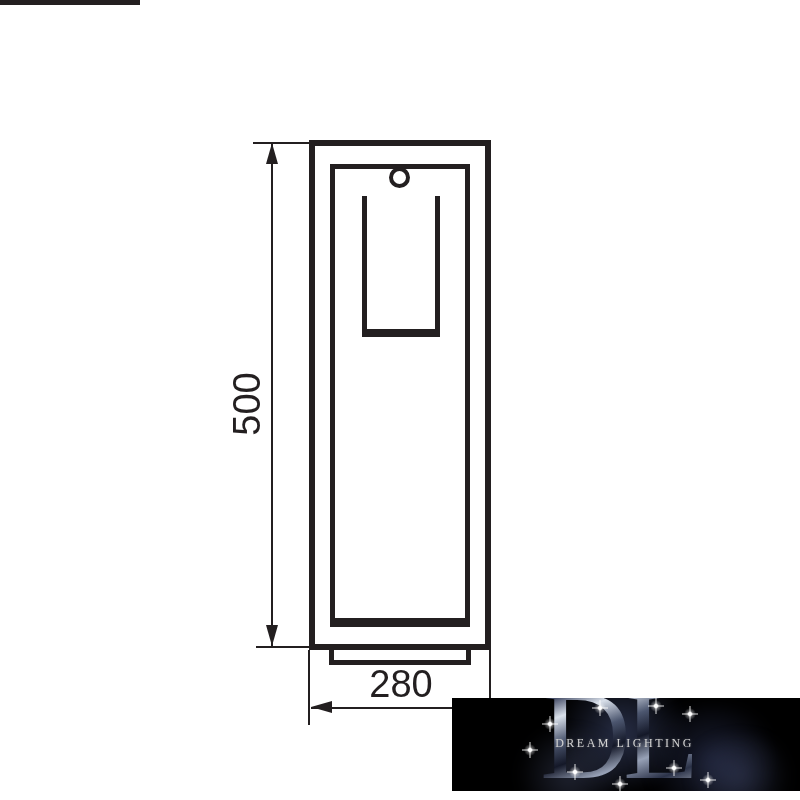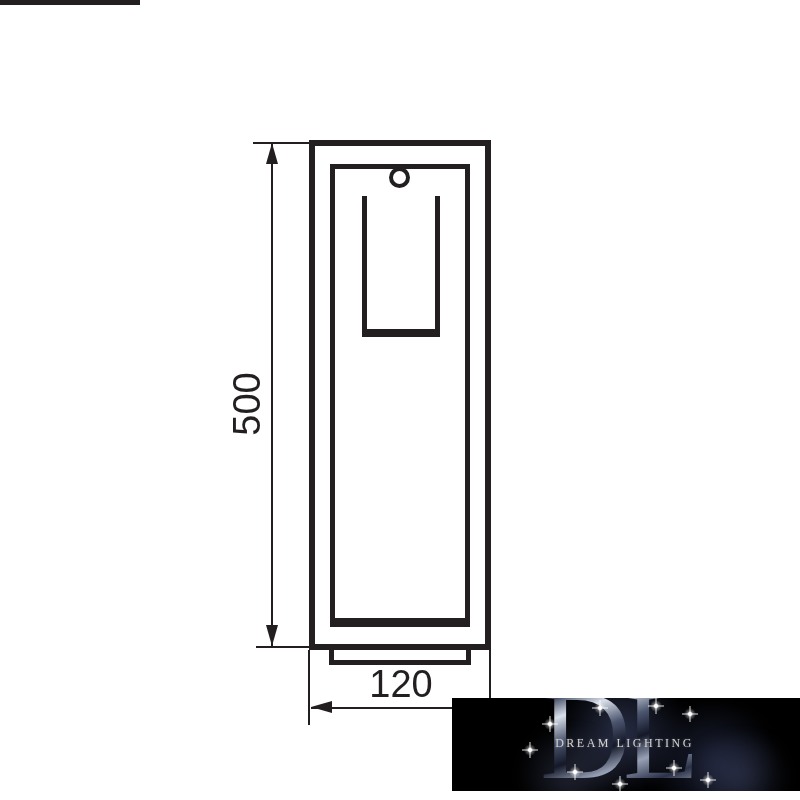--- a/index.html
+++ b/index.html
@@ -86,21 +86,21 @@
   <div class="thin h-ext-bottom"></div>
   <div class="thin v-dim"></div>
   <div class="arrow arrow-up"></div>
   <div class="arrow arrow-down"></div>
   <div class="dim-label height-label">500</div>
 
   <div class="thin w-ext-left"></div>
   <div class="thin w-ext-right"></div>
   <div class="thin h-dim"></div>
   <div class="arrow arrow-left"></div>
-  <div class="dim-label width-label">120</div>
+  <div class="dim-label width-label">280</div>
 
   <div class="logo">
     <div class="smoke smoke1"></div>
     <div class="smoke smoke2"></div>
     <div class="smoke smoke3"></div>
     <div class="smoke smoke4"></div>
 
     <div class="monogram"><span>D</span><span>L</span></div>
 
     <div class="brand-name">DREAM LIGHTING</div>

